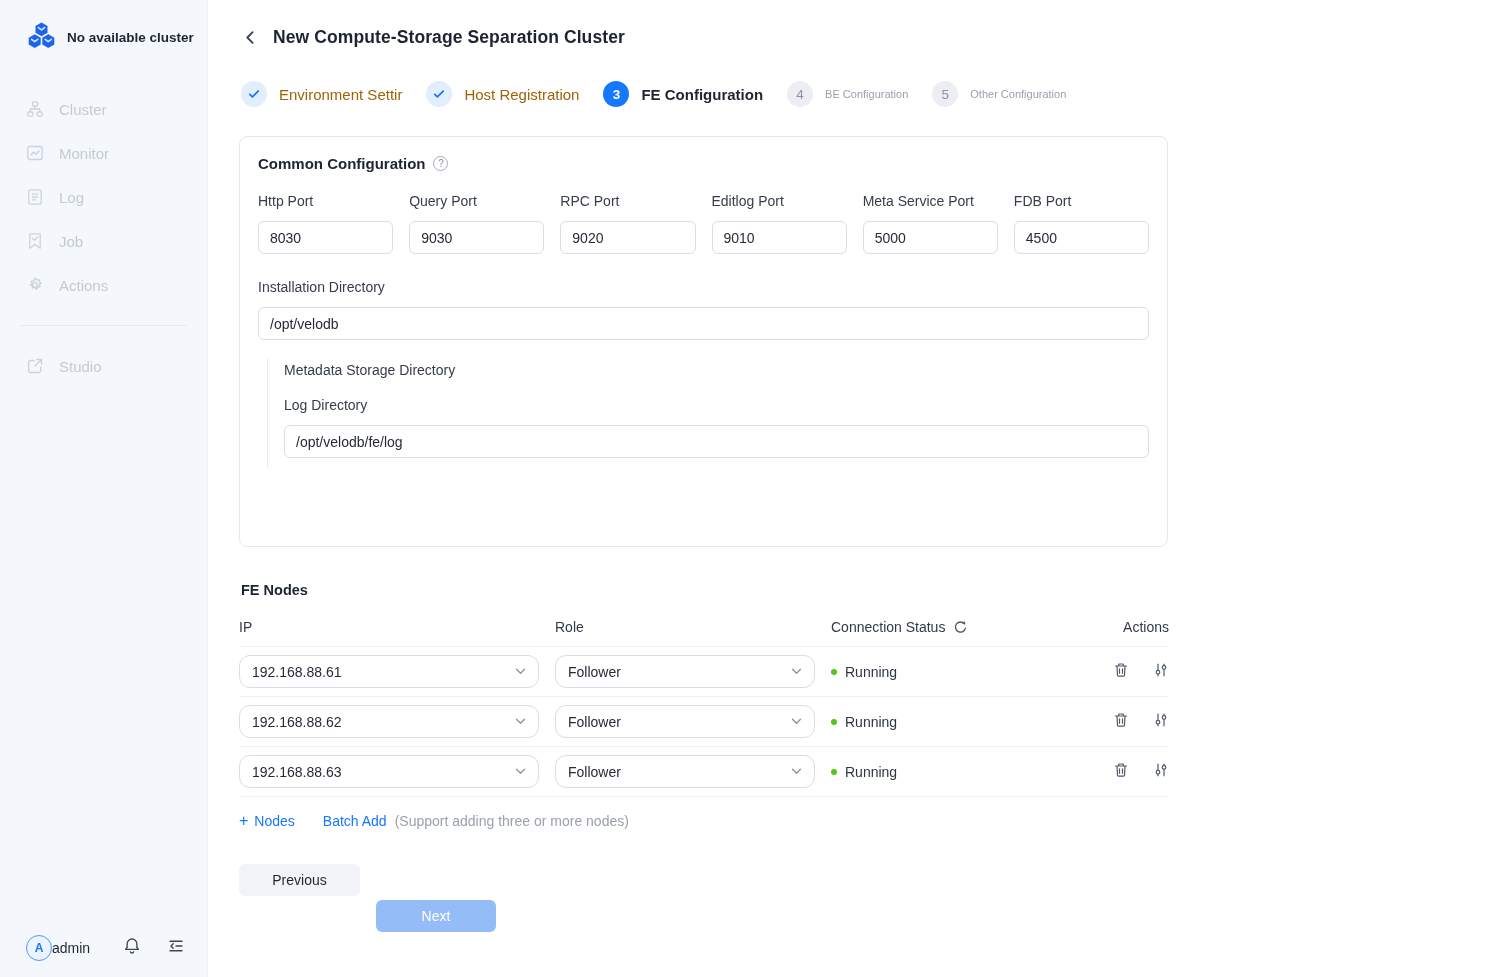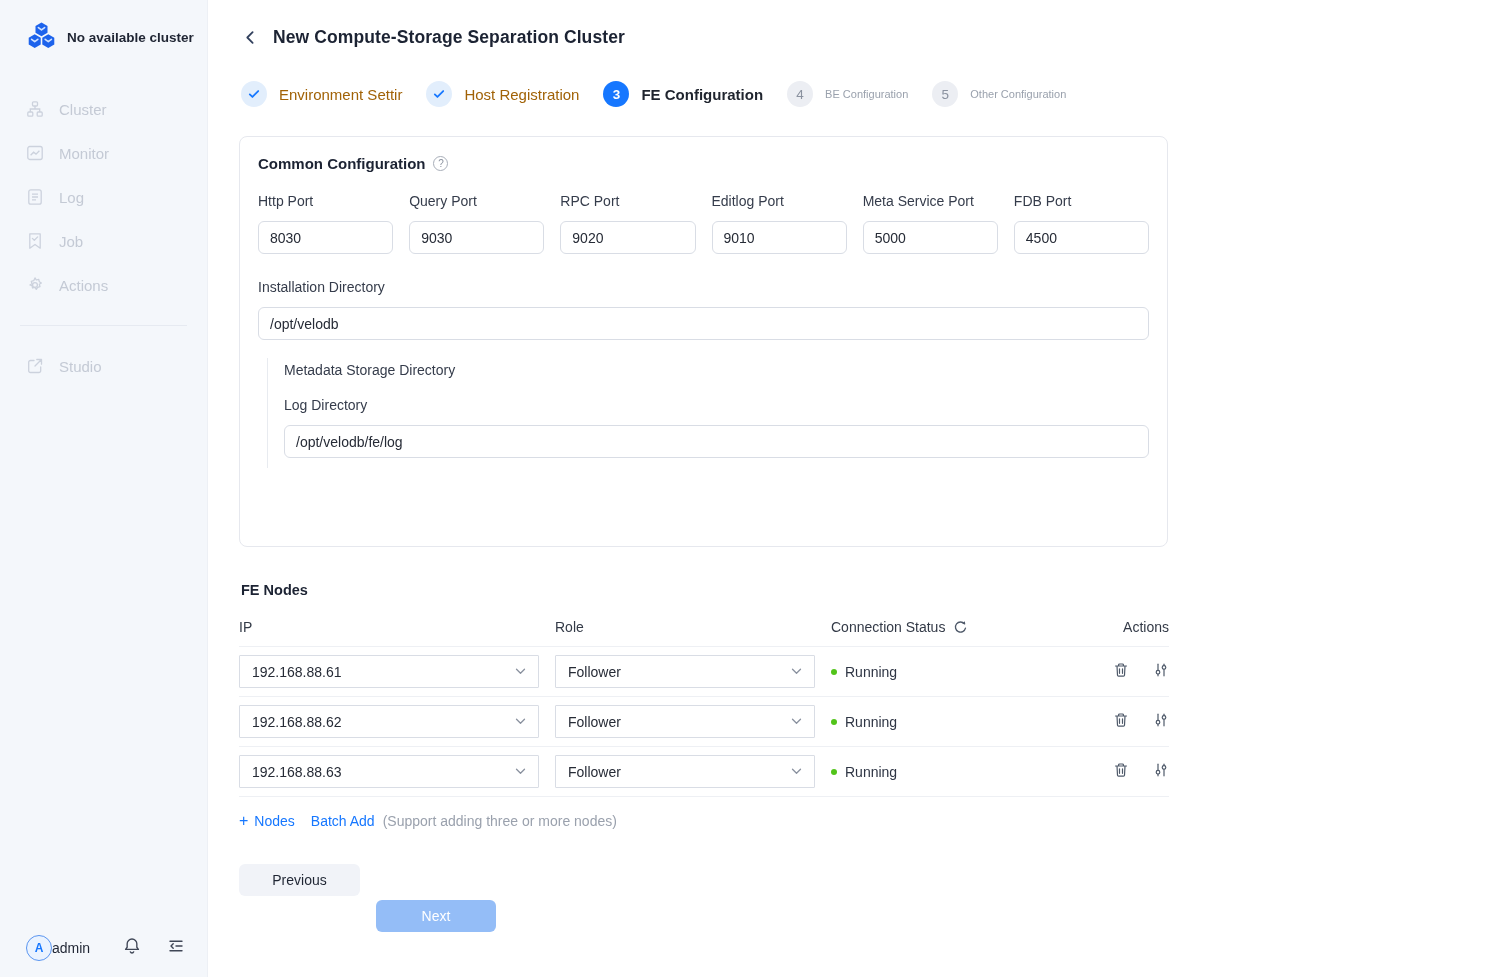--- a/index.html
+++ b/index.html
@@ -49,31 +49,31 @@
   .indent-group .field + .field { margin-top:19px; }
 
   .fe { position:absolute; top:582px; left:31px; width:930px; }
   .fe-title { font-size:14.5px; font-weight:700; color:#1c2333; margin:0 0 21px 2px; }
   .grid-cols { display:grid; grid-template-columns:300px 260px 1fr 78px; column-gap:16px; align-items:center; }
   .thead { padding-bottom:11px; border-bottom:1px solid #eef0f4; font-size:14px; color:#333a47; }
   .th-status { display:flex; align-items:center; gap:8px; }
   .refresh-ic { width:15px; height:15px; color:#4e5969; cursor:pointer; }
   .th-actions { text-align:right; }
   .trow { height:50px; border-bottom:1px solid #eef0f4; }
-  .select { height:33px; border:1px solid #d9dde5; border-radius:1px; display:flex; align-items:center; justify-content:space-between; padding:0 12px; font-size:14px; color:#262b36; background:#fff; cursor:pointer; }
+  .select { height:33px; border:1px solid #d9dde5; border-radius:11px; display:flex; align-items:center; justify-content:space-between; padding:0 12px; font-size:14px; color:#262b36; background:#fff; cursor:pointer; }
   .chev { width:11px; height:7px; color:#8a919f; }
   .status-cell { display:flex; align-items:center; gap:8px; font-size:14px; color:#2e3544; }
   .dot { width:6px; height:6px; border-radius:50%; background:#52c41a; }
   .actions-cell { display:flex; justify-content:flex-end; align-items:center; gap:24px; }
   .actions-cell svg { width:16px; height:16px; color:#4e5969; cursor:pointer; }
 
   .links-row { margin-top:16px; display:flex; align-items:center; font-size:14px; }
   .link { color:#1677ff; cursor:pointer; display:flex; align-items:center; gap:6px; }
   .link-plus { font-size:16px; line-height:1; margin-top:-1px; }
-  .link + .link { margin-left:16px;justify-content:center; }
+  .link + .link { margin-left:28px;justify-content:center; }
   .hint { margin-left:8px; color:#9aa1ad; }
 
   .buttons-row { margin-top:35px; display:flex; gap:16px; }
   .btn { height:32px; border:none; border-radius:6px; font-size:14px; font-family:"Liberation Sans",sans-serif; display:flex; align-items:center; justify-content:center; cursor:pointer; }
   .btn-prev { width:121px; background:#f1f3f8; color:#1f2533; }
   .btn-next { width:120px; background:#94bdf7; color:#ffffff;margin-top:36px; }
 </style>
 </head>
 <body>
 

